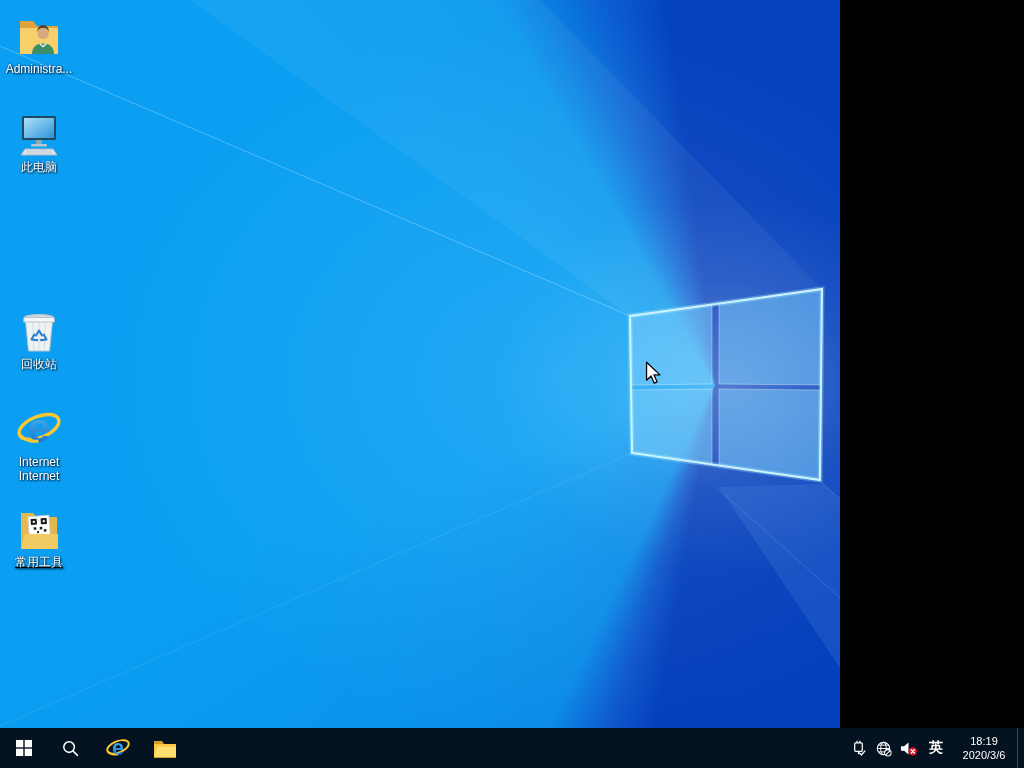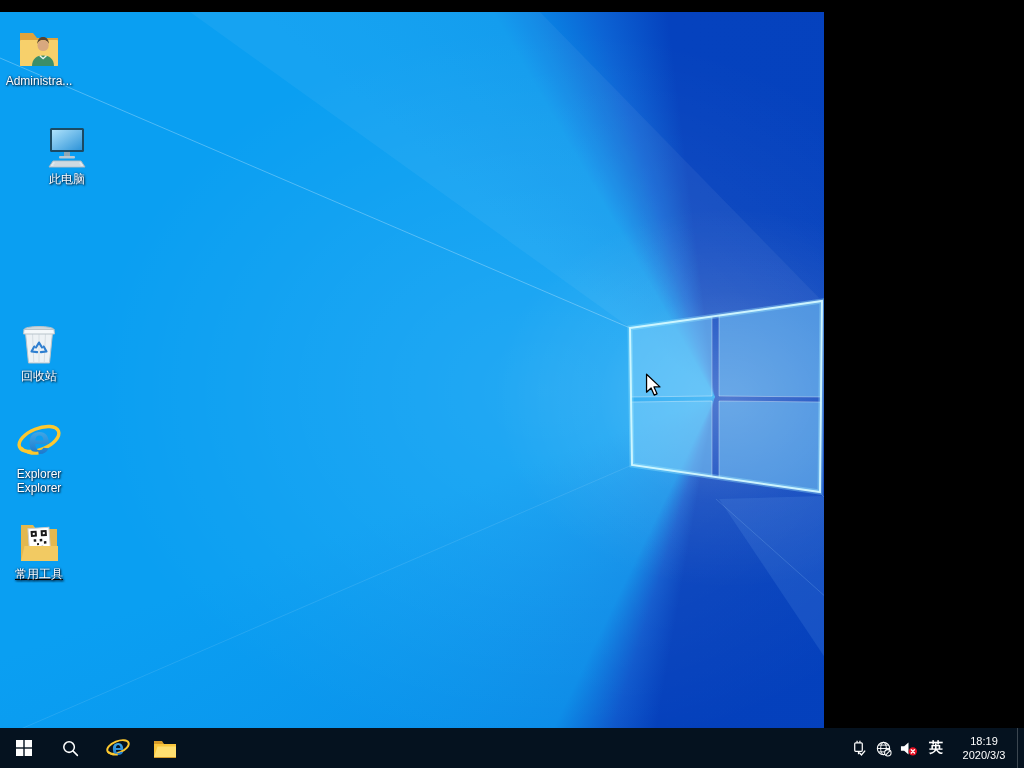--- a/index.html
+++ b/index.html
@@ -1,25 +1,25 @@
 <!DOCTYPE html>
 <html><head>
 <meta charset="utf-8">
 <style>
   html,body{margin:0;padding:0;width:1024px;height:768px;overflow:hidden;
     font-family:"Liberation Sans","DejaVu Sans",sans-serif;}
   .screen{position:relative;width:1024px;height:768px;background:#000;}
 
   
-  .desktop{position:absolute;left:0;top:12px;width:824px;height:728px;overflow:hidden;
+  .desktop{position:absolute;left:0;top:0;width:824px;height:728px;overflow:hidden;
     background:
       radial-gradient(ellipse 700px 560px at 66% 52%, rgba(255,255,255,0.10), rgba(255,255,255,0) 65%),
       conic-gradient(from 190deg at 715px 385px,
         #0440bc 0deg,#0d57cc 7deg,#0b8ce8 16deg,#0a9ff2 60deg,#0a9ff2 120deg,
-        #0898ee 140deg,#0c63d4 153deg,#0542be 163deg,#0440bc 360deg);}
+        #0898ee 140deg,#0c63d4 153deg,#0542be 163deg,#0440bc 360deg); padding-left: 16px;}
   .wallpaper-art{position:absolute;left:0;top:0;pointer-events:none;}
 
   
   .dicon{position:absolute;left:1px;width:76px;display:flex;flex-direction:column;
     align-items:center;cursor:default;}
   .dicon .img{width:48px;height:48px;display:block;}
   .dicon .lbl{margin-top:2px;font-size:12px;line-height:14px;color:#fff;text-align:center;
     text-shadow:0 0 2px rgba(0,40,90,.95),1px 1px 2px rgba(0,0,0,.85);word-break:break-word;}
 
   
@@ -78,21 +78,21 @@
         <path d="M5 9h13l4 5h21v28H5z" fill="#dfa33c"></path>
         <rect x="5" y="16" width="38" height="26" rx="1" fill="#f7d06b"></rect>
         <path d="M22.3 20c0-4.3 2.3-7 5.8-7s5.8 2.7 5.8 7c-1.6-3-2.7-4-5.8-4s-4.2 1-5.8 4z" fill="#574432"></path>
         <circle cx="28.1" cy="21.5" r="5.6" fill="#d8a87f"></circle>
         <path d="M17 42c0-7.5 5-10.5 11-10.5S39 34.5 39 42z" fill="#3c8e68"></path>
         <path d="M24.8 31.8l3.3 2.8 3.3-2.8" stroke="#e9f2ec" fill="none" stroke-width="1.4"></path>
       </svg>
       <div class="lbl">Administra...</div>
     </div>
 
-    <div class="dicon" style="top:110px;margin-left:28px;">
+    <div class="dicon" style="top:110px;">
       <svg class="img" viewBox="0 0 48 48">
         <defs>
           <linearGradient id="scr1" x1="0" y1="0" x2="1" y2="1">
             <stop offset="0%" stop-color="#aee2fb"></stop>
               <stop offset="100%" stop-color="#2d93d8"></stop>
           </linearGradient>
         </defs>
         <rect x="7" y="6" width="34" height="24" rx="1.5" fill="#1c4a63"></rect>
         <rect x="9" y="8" width="30" height="20" fill="url(#scr1)"></rect>
         <rect x="21" y="30" width="6" height="4" fill="#8fa7b5"></rect>
@@ -124,21 +124,21 @@
         <defs>
           <linearGradient id="ieg" x1="0" y1="0" x2="0" y2="1">
             <stop offset="0%" stop-color="#55c4f5"></stop>
               <stop offset="100%" stop-color="#1168c4"></stop>
           </linearGradient>
         </defs>
         <ellipse cx="24" cy="22" rx="21" ry="10.5" fill="none" stroke="#fdc82f" stroke-width="3.4" transform="rotate(-22 24 22)"></ellipse>
         <text x="24" y="37" font-size="40" font-weight="bold" text-anchor="middle" fill="url(#ieg)" font-family="Liberation Sans, sans-serif">e</text>
         <path d="M5.5 30.5c3.5 4 11 6.5 18 5.5" stroke="#fdc82f" stroke-width="3.2" fill="none"></path>
       </svg>
-      <div class="lbl">Explorer Explorer</div>
+      <div class="lbl">Internet Internet</div>
     </div>
 
     <div class="dicon" style="top:505px;text-decoration:underline;">
       <svg class="img" viewBox="0 0 48 48">
         <path d="M6 8h12l3 4h21v32H6z" fill="#e3b84f"></path>
         <g transform="rotate(-4 24 27)">
           <rect x="14" y="11" width="21" height="29" fill="#fff" stroke="#cfcfcf"></rect>
           <g fill="#1a1a1a">
             <rect x="16.5" y="13.5" width="6" height="6"></rect>
               <rect x="26.5" y="13.5" width="6" height="6"></rect>
@@ -235,19 +235,19 @@
           <path d="M12.9 10.3l3.4 3.4M16.3 10.3l-3.4 3.4" stroke="#fff" stroke-width="1.4" stroke-linecap="round"></path>
         </svg>
       </div>
 
       <div class="ime">
         <span>英</span>
       </div>
 
       <div class="clock">
         <span>18:19</span>
-        <span>2020/3/3</span>
+        <span>2020/3/6</span>
       </div>
 
       <div class="show-desktop"></div>
     </div>
   </div>
 </div>
 
 </body></html>

